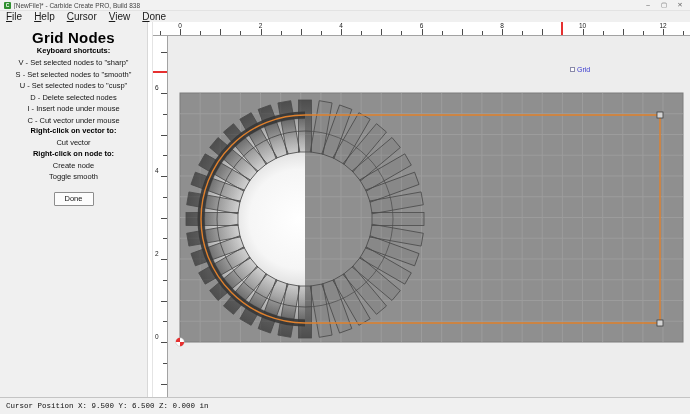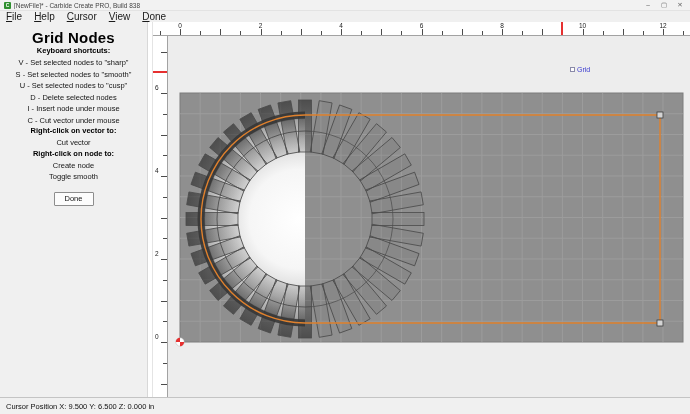--- a/index.html
+++ b/index.html
@@ -41,21 +41,21 @@
   .rlabel-h{position:absolute;top:0;font-size:6.5px;color:#222;transform:translateX(-50%)}
   .rlabel-v{position:absolute;left:2px;font-size:6.5px;color:#222}
   .cursor-line-h{position:absolute;top:0;bottom:0;width:2px}
   .cursor-line-v{position:absolute;left:0;right:0;height:2px}
   #design-svg{position:absolute;left:168px;top:36px;width:522px;height:361px}
   .grid-toggle{position:absolute;left:570px;top:66px;display:flex;align-items:flex-start;gap:2px}
   .grid-checkbox{width:5px;height:5px;border:1px solid #8a8aa8;background:#fdfdfd;box-sizing:border-box;margin-top:1px}
   .grid-label{font-size:7px;line-height:8px}
   
   .statusbar{position:absolute;left:0;right:0;bottom:0;height:17px;background:#f0f0f0;
-    border-top:1px solid #c4c4c4;box-sizing:border-box;font-family:Liberation Sans, sans-serif;
+    border-top:1px solid #c4c4c4;box-sizing:border-box;font-family:Liberation Mono, monospace;
     font-size:7.5px;color:#101010;padding:4px 0 0 6px}
 </style>
 </head>
 <body>
 
 <div class="titlebar">
   <div class="app-icon">C</div>
   <div class="title-text">[NewFile]* - Carbide Create PRO, Build 838</div>
   <div class="win-btn">–</div>
   <div class="win-btn">▢</div>

